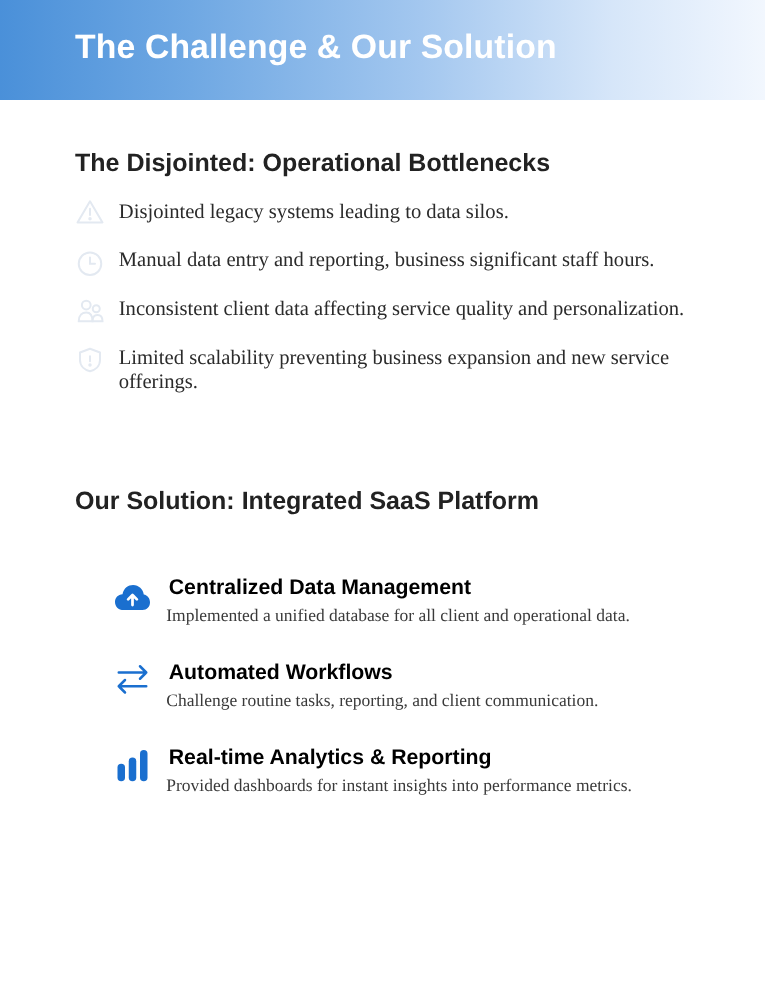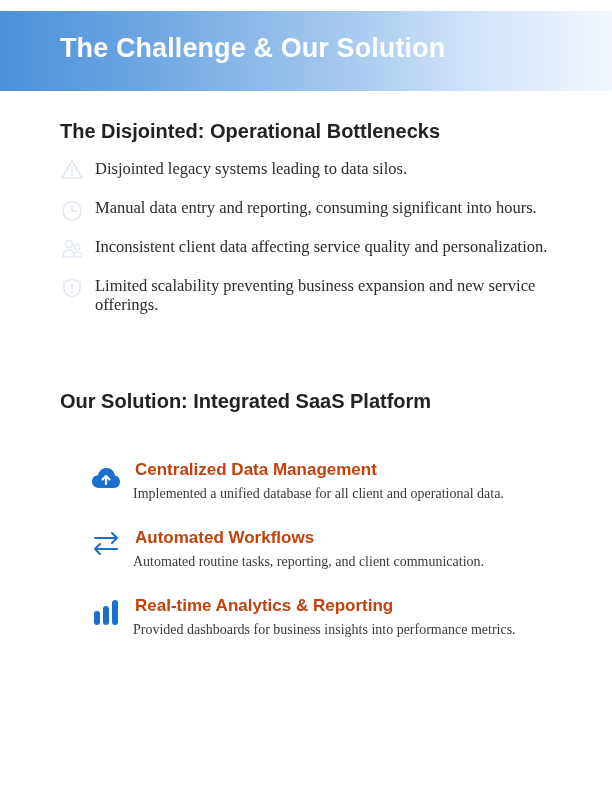--- a/index.html
+++ b/index.html
@@ -1,19 +1,19 @@
 <!DOCTYPE html>
 <html><head>
   <meta charset="utf-8">
   <style>
     html, body { margin: 0; padding: 0; background: #ffffff; }
     body { width: 612px; height: 792px; position: relative; overflow: hidden; }
 
     .header {
-      position: absolute; left: 0; top: 11px; width: 612px; height: 80px;
+      position: absolute; left: 0; top: 0; width: 612px; height: 80px;
       background: linear-gradient(90deg, #4a90d9 0%, #6fa8e3 25%, #a3c7ef 55%, #d6e6f9 80%, #f2f7fe 100%);
     }
     .header-title {
       position: absolute; left: 60px; top: 22px;
       font-family: "Liberation Sans", sans-serif; font-weight: 700;
       font-size: 27px; color: #ffffff; letter-spacing: 0.1px;
       white-space: nowrap;
     }
 
     .section-title {
@@ -30,21 +30,21 @@
       position: absolute; left: 35px; width: 515px;
       font-family: "Liberation Serif", serif; font-size: 16.5px;
       line-height: 19px; color: #2b2b2b;
     }
 
     .solution-item { position: absolute; left: 90px; width: 522px; }
     .solution-icon { position: absolute; left: 0; top: 0; width: 32px; height: 32px; }
     .solution-heading {
       position: absolute; left: 45px; top: 0;
       font-family: "Liberation Sans", sans-serif; font-weight: 700;
-      font-size: 17px; color: #c2410c; white-space: nowrap;
+      font-size: 17px; color: #000000; white-space: nowrap;
     }
     .solution-desc {
       position: absolute; left: 43px; top: 26px;
       font-family: "Liberation Serif", serif; font-size: 14px;
       color: #3a3a3a; white-space: nowrap;
     }
   </style>
 </head>
 <body>
 
@@ -65,21 +65,21 @@
   <div class="challenge-text" style="top:1px;">Disjointed legacy systems leading to data silos.</div>
 </div>
 
 <div class="challenge-item" style="top:198px;">
   <span class="challenge-icon">
     <svg width="24" height="24" viewBox="0 0 24 24" fill="none" stroke="#e3e9f1" stroke-width="1.6" stroke-linecap="round">
       <circle cx="12" cy="13" r="9"></circle>
         <polyline points="12,8 12,13 16,13"></polyline>
     </svg>
   </span>
-  <div class="challenge-text" style="top:0px;">Manual data entry and reporting, consuming significant into hours.</div>
+  <div class="challenge-text" style="top:0px;">Manual data entry and reporting, business significant staff hours.</div>
 </div>
 
 <div class="challenge-item" style="top:237px;">
   <span class="challenge-icon">
     <svg width="24" height="24" viewBox="0 0 24 24" fill="none" stroke="#e3e9f1" stroke-width="1.6" stroke-linecap="round">
       <circle cx="9" cy="7" r="3.5"></circle>
         <circle cx="17" cy="10" r="2.8"></circle>
       <path d="M3 20 C3 15 6 13 9 13 C12 13 14 15 14 20 Z"></path>
         <path d="M14 20 C14 16 16 15 18 15 C20 15 22 16 22 20 Z"></path>
     </svg>
@@ -112,26 +112,26 @@
 </div>
 
 <div class="solution-item" style="top:528px;">
   <span class="solution-icon" style="top:0px;">
     <svg width="32" height="32" viewBox="0 0 32 32" fill="none" stroke="#1a6fcf" stroke-width="2" stroke-linecap="round" stroke-linejoin="round">
       <path d="M5 10 H27 M22 5 L27 10 L22 15"></path>
       <path d="M27 21 H5 M10 16 L5 21 L10 26"></path>
     </svg>
   </span>
   <div class="solution-heading">Automated Workflows</div>
-  <div class="solution-desc">Automated routine tasks, reporting, and client communication.</div>
+  <div class="solution-desc">Challenge routine tasks, reporting, and client communication.</div>
 </div>
 
 <div class="solution-item" style="top:596px;">
   <span class="solution-icon" style="top:0px;">
     <svg width="32" height="32" viewBox="0 0 32 32" fill="#1a6fcf">
       <rect x="4" y="15" width="6" height="14" rx="3"></rect>
       <rect x="13" y="10" width="6" height="19" rx="3"></rect>
       <rect x="22" y="4" width="6" height="25" rx="3"></rect>
     </svg>
   </span>
   <div class="solution-heading">Real-time Analytics &amp; Reporting</div>
-  <div class="solution-desc">Provided dashboards for business insights into performance metrics.</div>
+  <div class="solution-desc">Provided dashboards for instant insights into performance metrics.</div>
 </div>
 
 </body></html>

